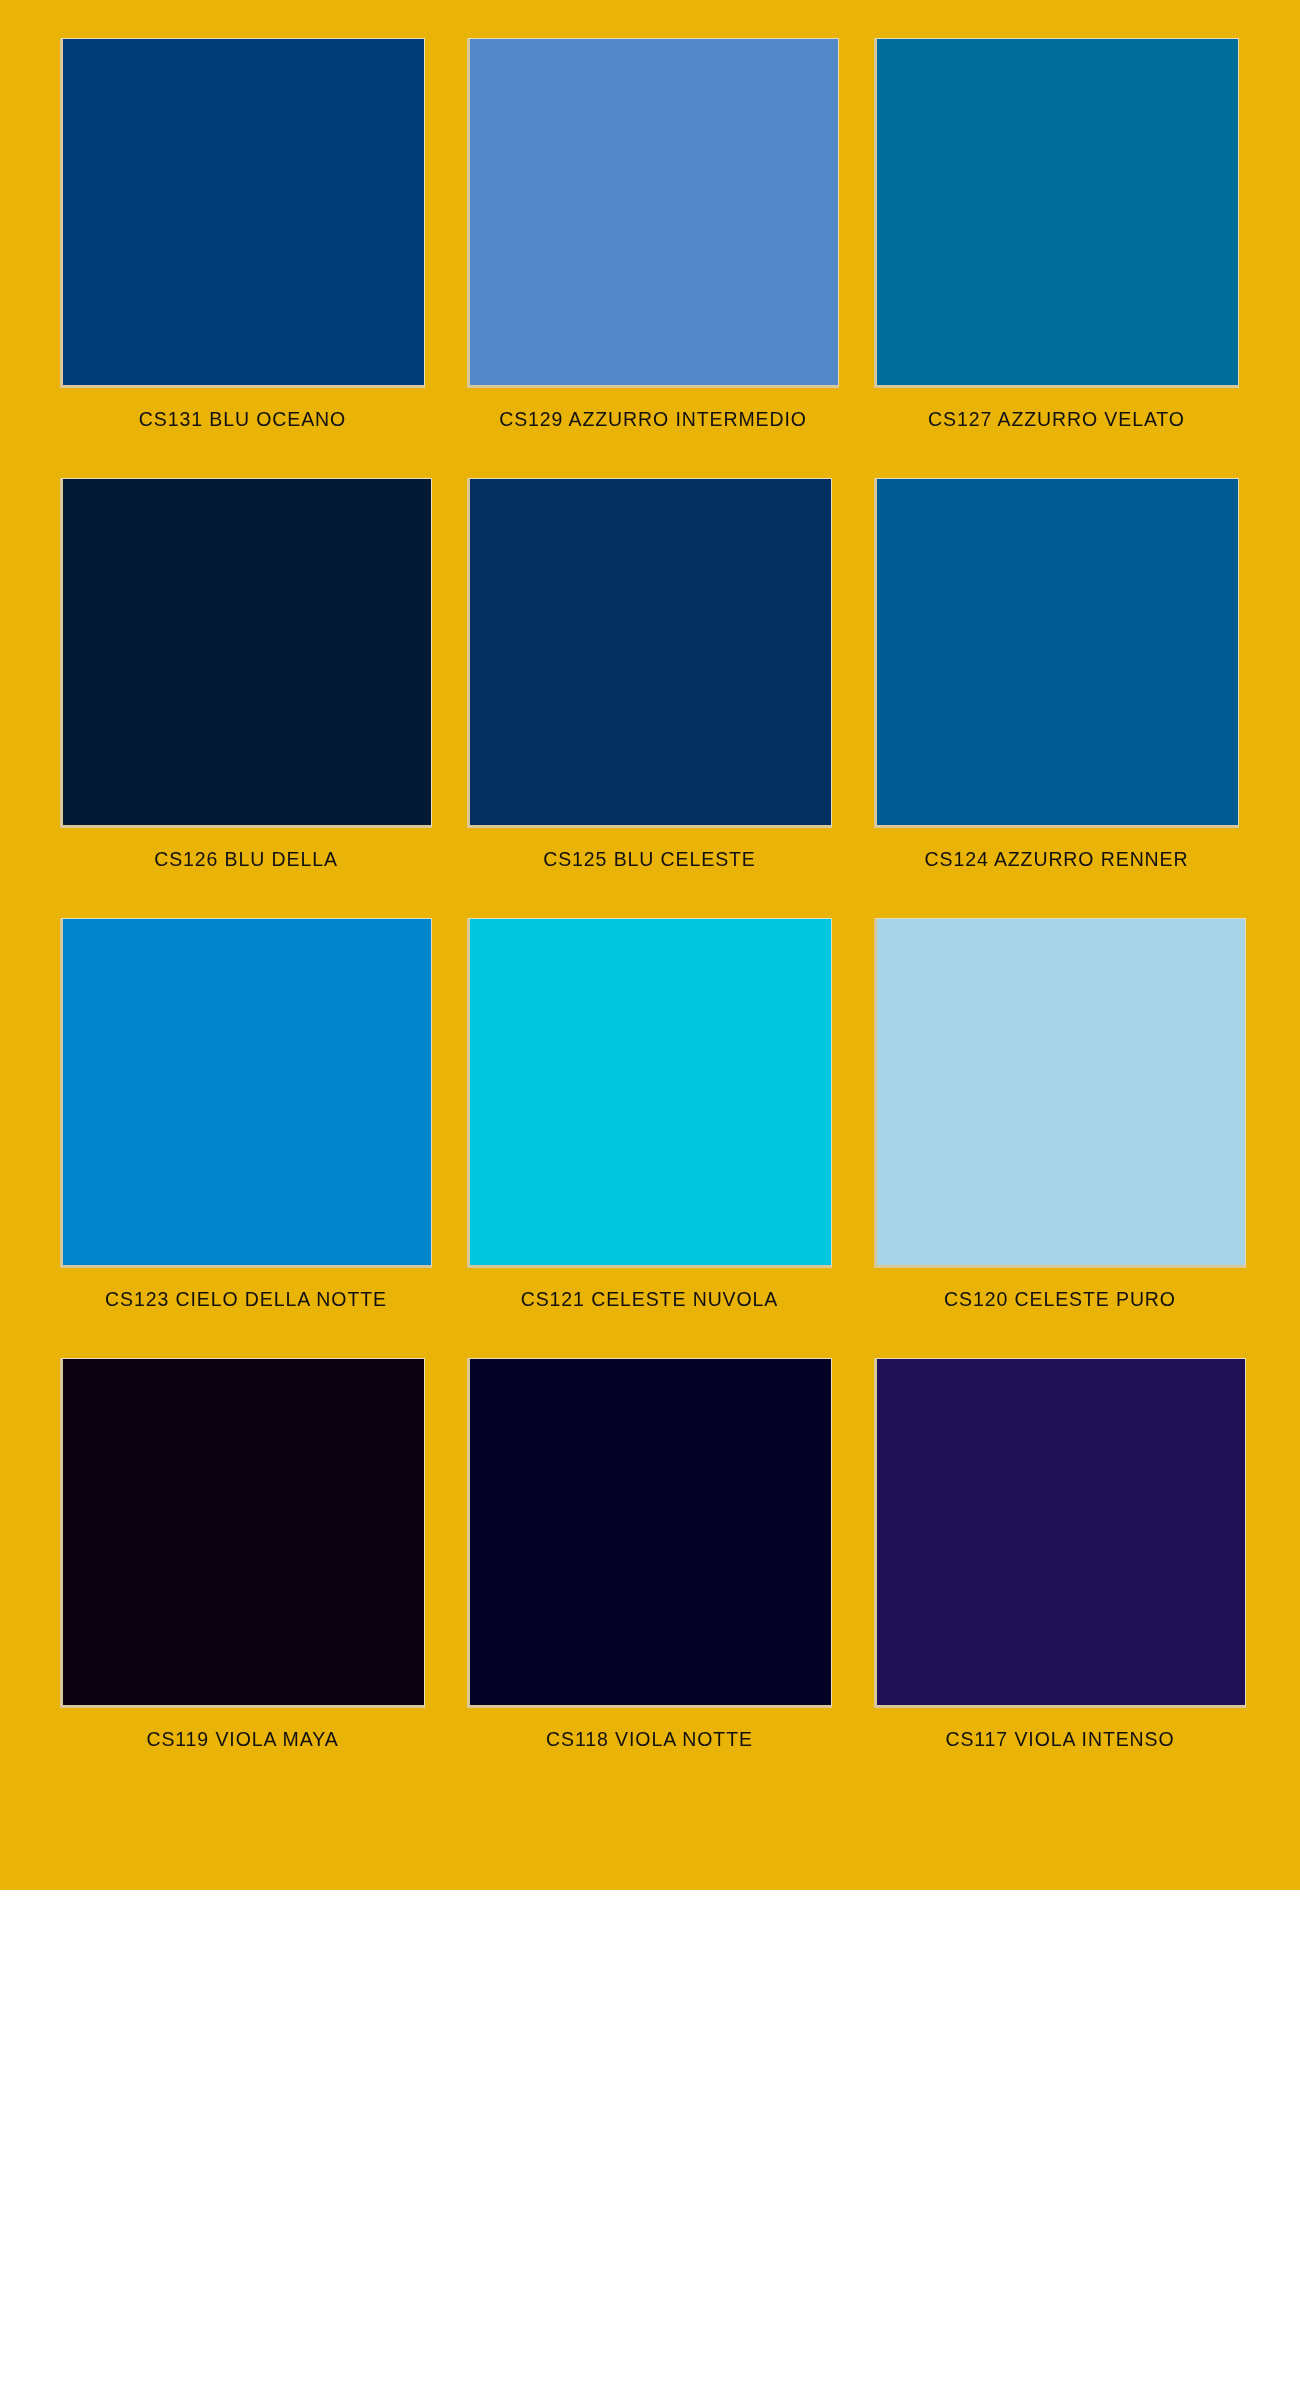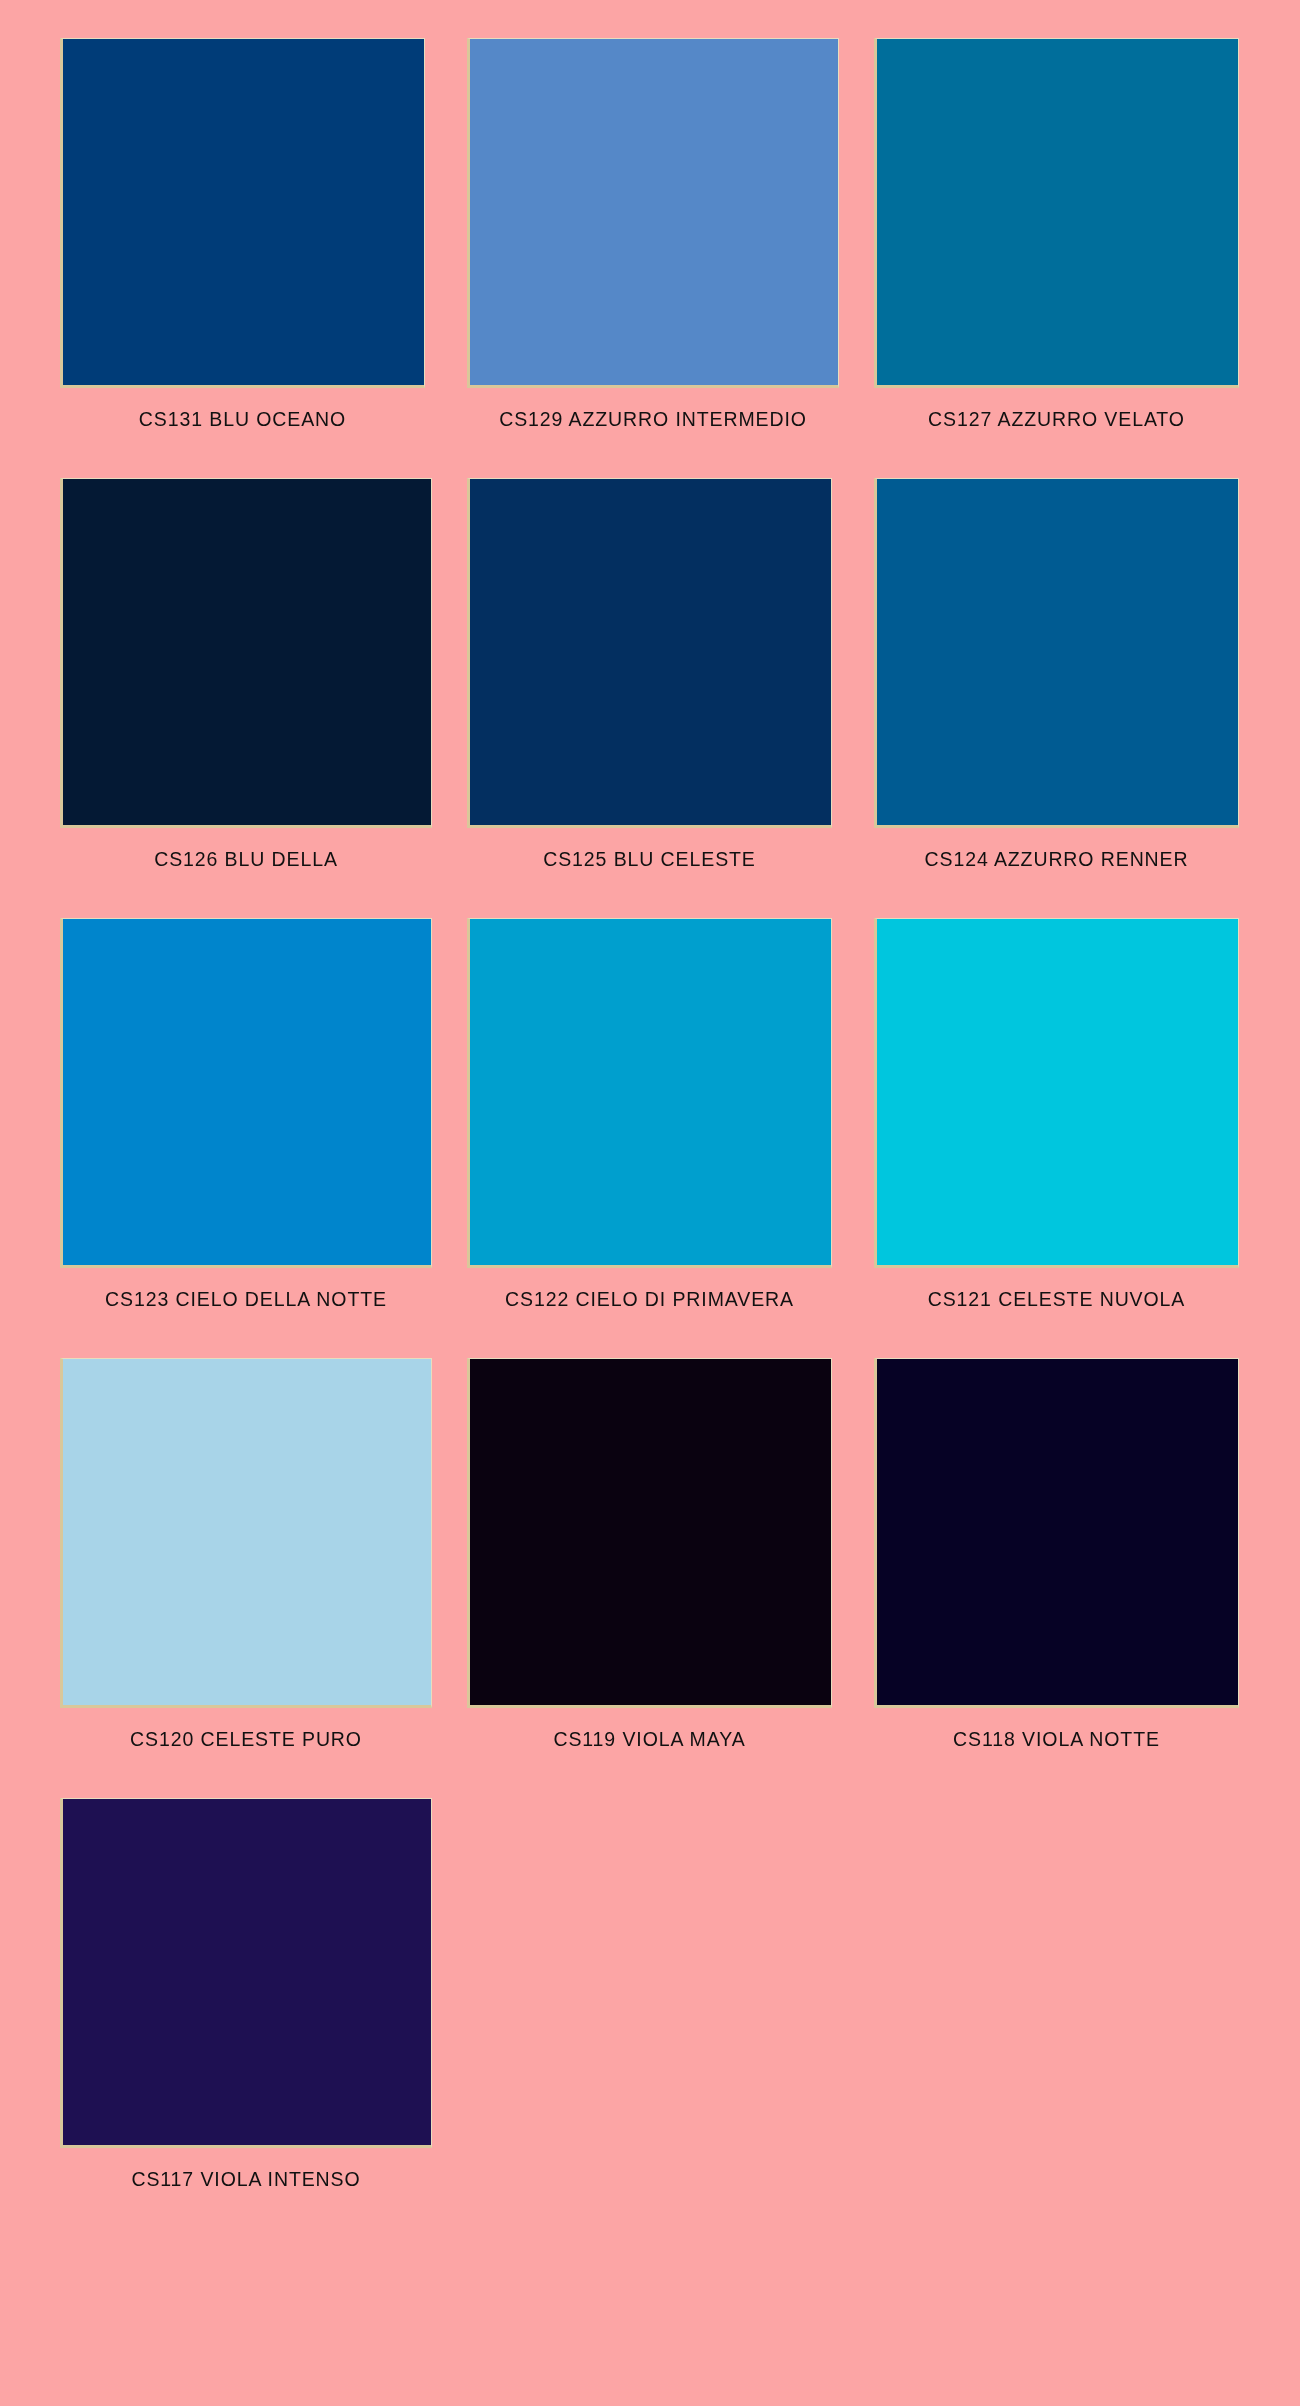--- a/index.html
+++ b/index.html
@@ -12,22 +12,22 @@
     width: 1300px;
     height: 2406px;
     font-family: "Liberation Sans", sans-serif;
     -webkit-font-smoothing: antialiased;
     overflow: hidden;
   }
 
   #swatch-sheet {
     position: relative;
     width: 1300px;
-    height: 2406px;
-    background: #fca5a5;
+    height: 1890px;
+    background: #eab308;
     box-sizing: border-box;
   }
 
   #swatch-grid {
     position: absolute;
     left: 60px;
     top: 38px;
     width: 1180px;
     display: grid;
     grid-template-columns: repeat(3, 365px);
@@ -100,24 +100,20 @@
     </div>
     <div class="swatch-cell col-1">
       <div class="swatch-chip" style="background-color: rgb(0, 91, 146);"></div>
       <div class="swatch-label">CS124 AZZURRO RENNER</div>
     </div>
     <div class="swatch-cell col-2">
       <div class="swatch-chip" style="background-color: rgb(0, 133, 204);"></div>
       <div class="swatch-label">CS123 CIELO DELLA NOTTE</div>
     </div>
 
-    <div class="swatch-cell col-0">
-      <div class="swatch-chip" style="background-color: rgb(0, 159, 206);"></div>
-      <div class="swatch-label">CS122 CIELO DI PRIMAVERA</div>
-    </div>
     <div class="swatch-cell col-1">
       <div class="swatch-chip" style="background-color: rgb(0, 198, 222);"></div>
       <div class="swatch-label">CS121 CELESTE NUVOLA</div>
     </div>
     <div class="swatch-cell col-2">
       <div class="swatch-chip" style="background-color: rgb(168, 212, 232);"></div>
       <div class="swatch-label">CS120 CELESTE PURO</div>
     </div>
 
     <div class="swatch-cell col-0">

